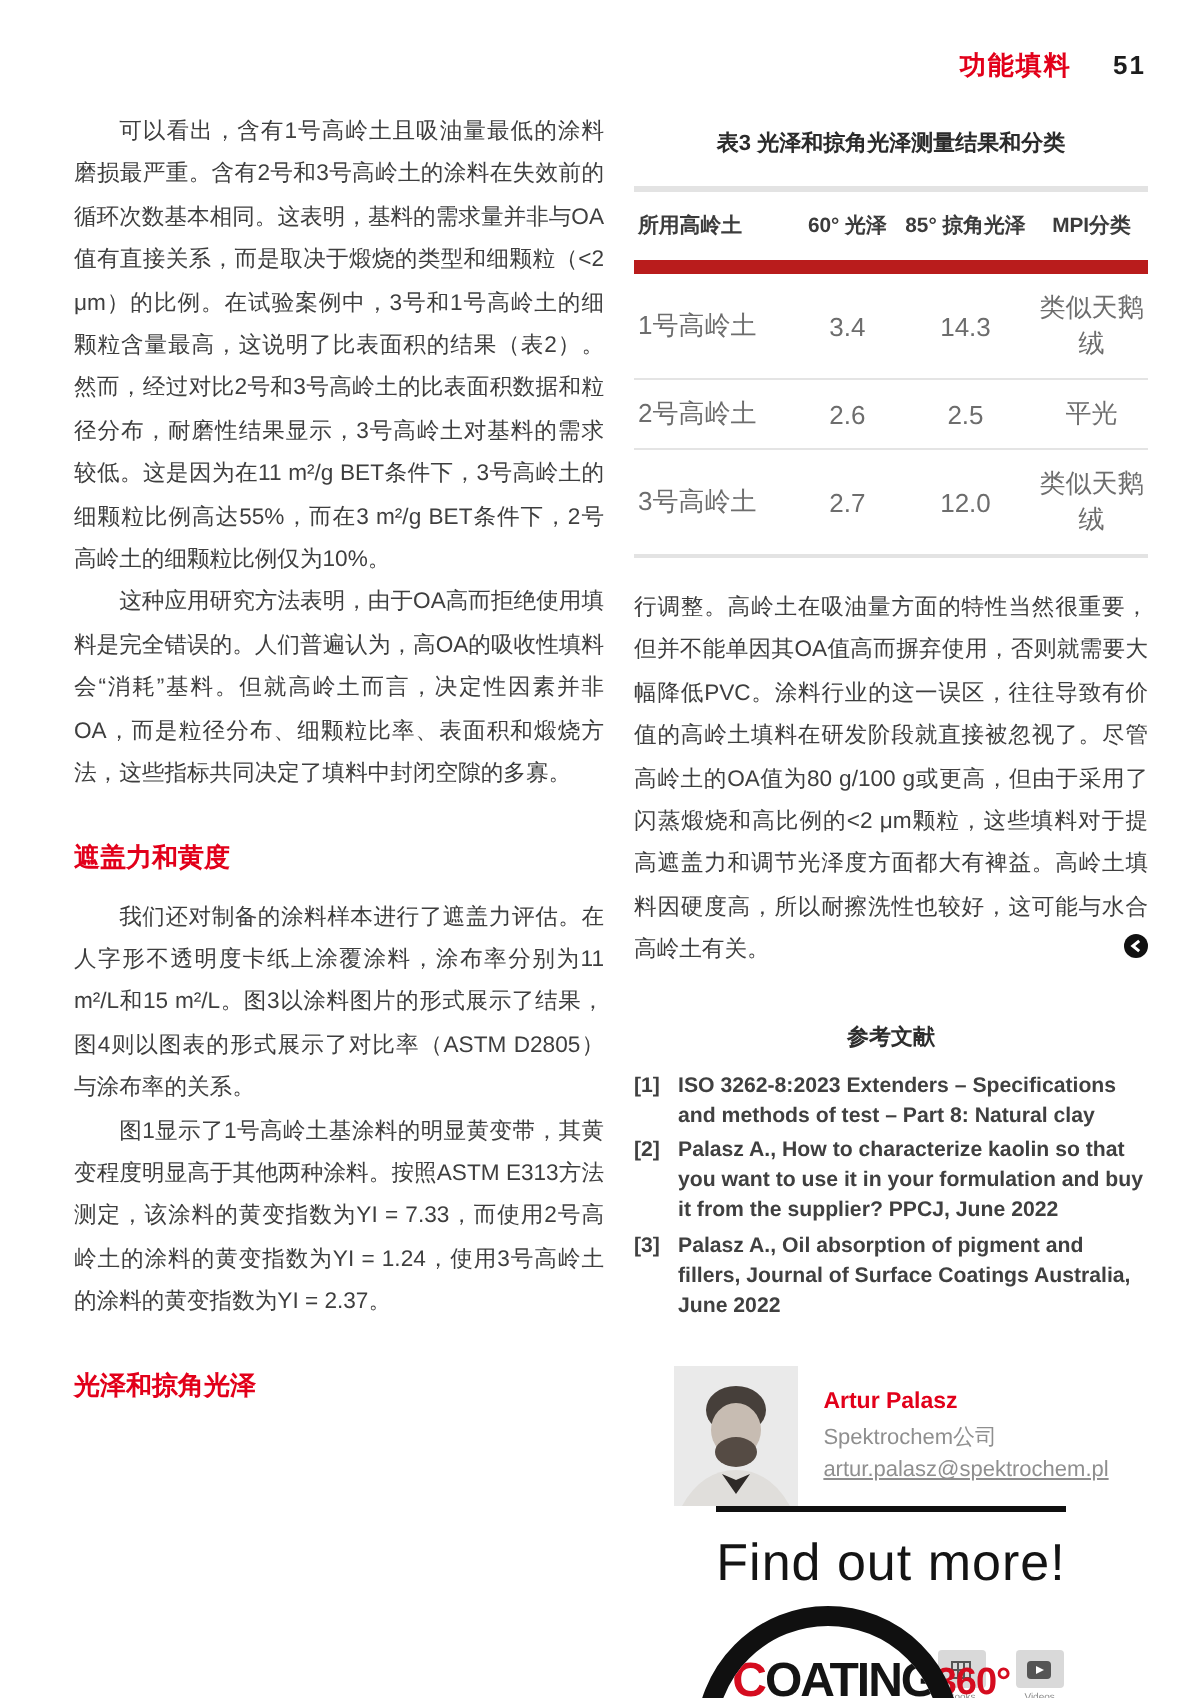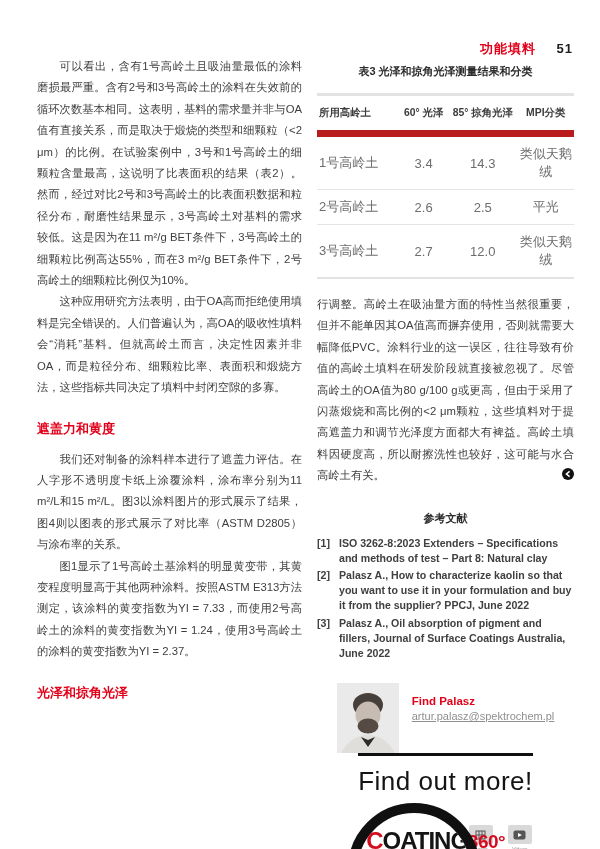--- a/index.html
+++ b/index.html
@@ -5,21 +5,21 @@
   * { margin:0; padding:0; box-sizing:border-box; }
   html,body { width:600px; height:849px; }
   body {
     background:#ffffff;
     font-family:"Liberation Sans", sans-serif;
     color:#3e3e3e;
     position:relative;
     overflow:hidden;
   }
   .page-header {
-    position:absolute; top:40px; right:27px;
+    position:absolute; top:24px; right:27px;
     font-size:13px; font-weight:bold; letter-spacing:1px;
   }
   .page-header .section { color:#e2001a; }
   .page-header .pageno { color:#1d1d1d; margin-left:16px; font-weight:bold; }
 
   .columns {
     position:absolute; top:56px; left:37px; right:26px; bottom:10px;
     display:flex; gap:15px;
   }
   .col-left { width:265px; flex:none; }
@@ -173,21 +173,22 @@
         <svg width="62" height="70" viewBox="0 0 62 70">
           <rect width="62" height="70" fill="#eaeaea"></rect>
           <ellipse cx="31" cy="22" rx="15" ry="12" fill="#463f3a"></ellipse>
           <ellipse cx="31" cy="32" rx="12.5" ry="13.5" fill="#c7bcb2"></ellipse>
           <ellipse cx="31" cy="43" rx="10.5" ry="7.5" fill="#554b44"></ellipse>
           <path d="M4 70 Q14 52 31 52 Q48 52 58 70 Z" fill="#e0dedb"></path>
           <path d="M24 54 L31 64 L38 54 L31 57 Z" fill="#2e2a28"></path>
         </svg>
       </div>
       <div class="author-info">
-        <div class="author-name">Find Palasz</div>
+        <div class="author-name">Artur Palasz</div>
+        <div class="author-company">Spektrochem公司</div>
         <div class="author-email">artur.palasz@spektrochem.pl</div>
       </div>
     </div>
 
     <div class="ad">
       <div class="ad-headline">Find out more!</div>
       <div class="ad-graphic">
         <div class="base-logo">
           <span class="c">C</span><span>OATINGS </span><span class="deg">360°</span>
         </div>

